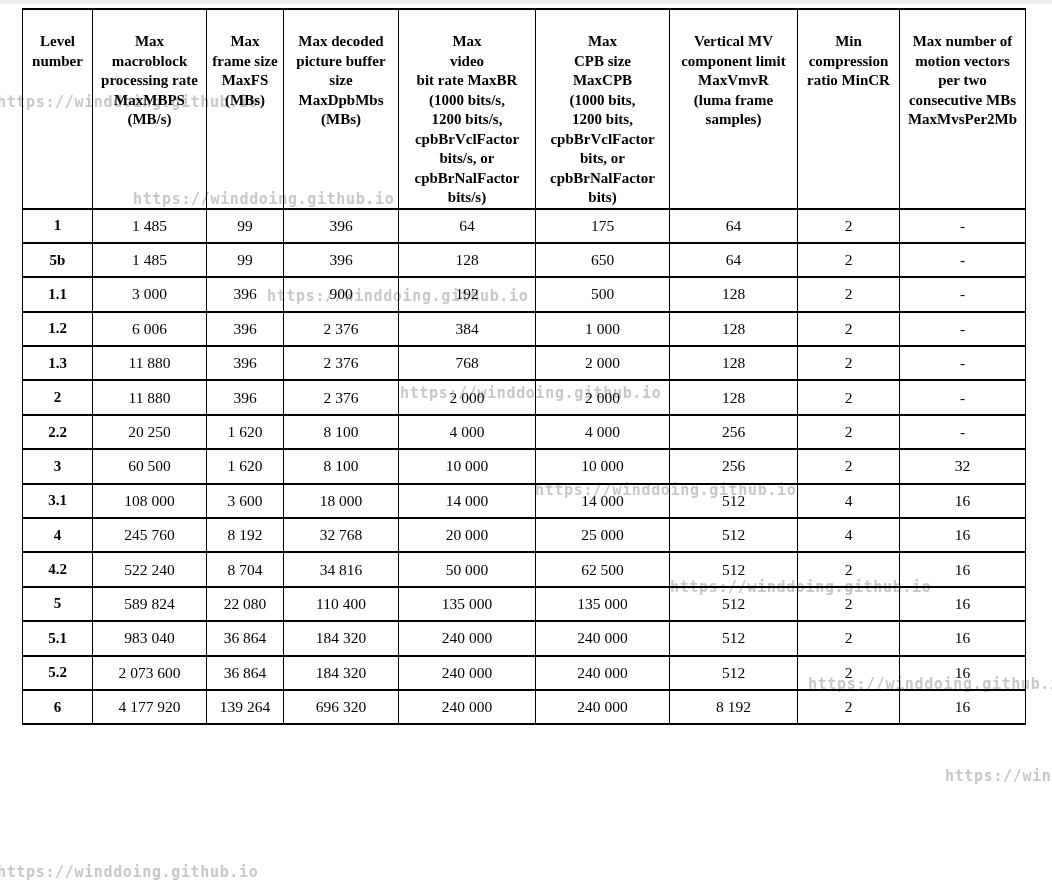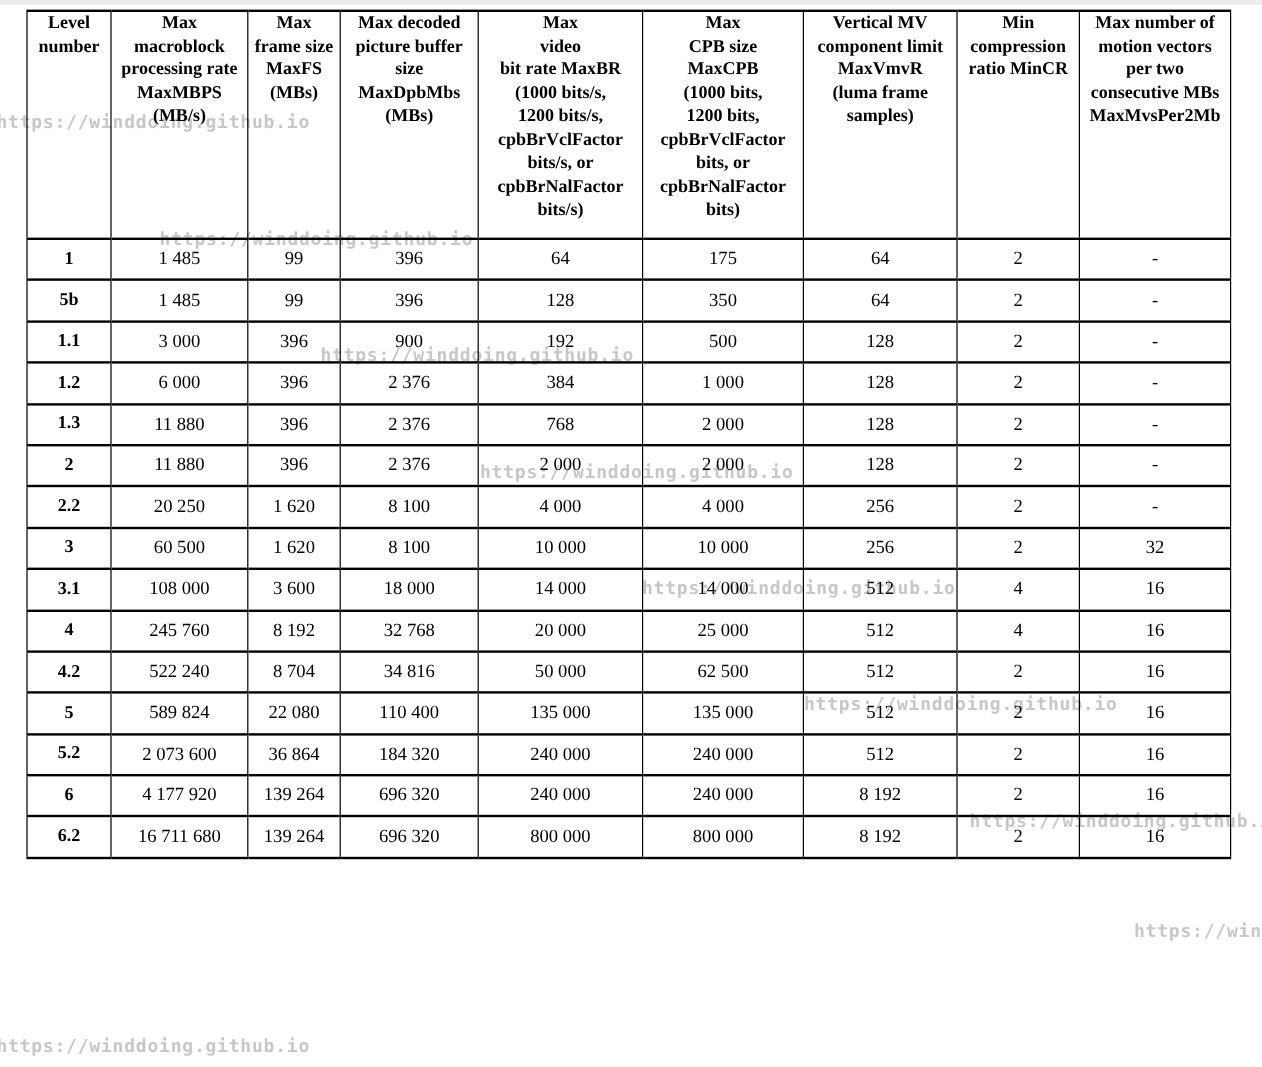--- a/index.html
+++ b/index.html
@@ -48,21 +48,21 @@
     text-align: center;
     color: #000;
     overflow: hidden;
   }
   thead tr { height: 190px; }
   th {
     font-weight: bold;
     font-size: 15px;
     line-height: 19.5px;
     vertical-align: top;
-    padding-top: 0;
+    padding-top: 22px;
     white-space: pre-line;
   }
   tbody tr { height: 34.4px; }
   td {
     font-size: 15.5px;
     vertical-align: middle;
     white-space: nowrap;
   }
   td.level { font-weight: bold; font-size: 15px; }
 </style>
@@ -158,39 +158,39 @@
           <td>64</td>
           <td>2</td>
           <td>-</td>
         </tr>
         <tr>
           <td class="level">5b</td>
           <td>1 485</td>
           <td>99</td>
           <td>396</td>
           <td>128</td>
-          <td>350</td>
+          <td>650</td>
           <td>64</td>
           <td>2</td>
           <td>-</td>
         </tr>
         <tr>
           <td class="level">1.1</td>
           <td>3 000</td>
           <td>396</td>
           <td>900</td>
           <td>192</td>
           <td>500</td>
           <td>128</td>
           <td>2</td>
           <td>-</td>
         </tr>
         <tr>
           <td class="level">1.2</td>
-          <td>6 000</td>
+          <td>6 006</td>
           <td>396</td>
           <td>2 376</td>
           <td>384</td>
           <td>1 000</td>
           <td>128</td>
           <td>2</td>
           <td>-</td>
         </tr>
         <tr>
           <td class="level">1.3</td>
@@ -274,47 +274,47 @@
           <td>589 824</td>
           <td>22 080</td>
           <td>110 400</td>
           <td>135 000</td>
           <td>135 000</td>
           <td>512</td>
           <td>2</td>
           <td>16</td>
         </tr>
         <tr>
+          <td class="level">5.1</td>
+          <td>983 040</td>
+          <td>36 864</td>
+          <td>184 320</td>
+          <td>240 000</td>
+          <td>240 000</td>
+          <td>512</td>
+          <td>2</td>
+          <td>16</td>
+        </tr>
+        <tr>
           <td class="level">5.2</td>
           <td>2 073 600</td>
           <td>36 864</td>
           <td>184 320</td>
           <td>240 000</td>
           <td>240 000</td>
           <td>512</td>
           <td>2</td>
           <td>16</td>
         </tr>
         <tr>
           <td class="level">6</td>
           <td>4 177 920</td>
           <td>139 264</td>
           <td>696 320</td>
           <td>240 000</td>
           <td>240 000</td>
-          <td>8 192</td>
-          <td>2</td>
-          <td>16</td>
-        </tr>
-        <tr>
-          <td class="level">6.2</td>
-          <td>16 711 680</td>
-          <td>139 264</td>
-          <td>696 320</td>
-          <td>800 000</td>
-          <td>800 000</td>
           <td>8 192</td>
           <td>2</td>
           <td>16</td>
         </tr>
       </tbody>
   </table>
 </div>
 
 </body></html>

